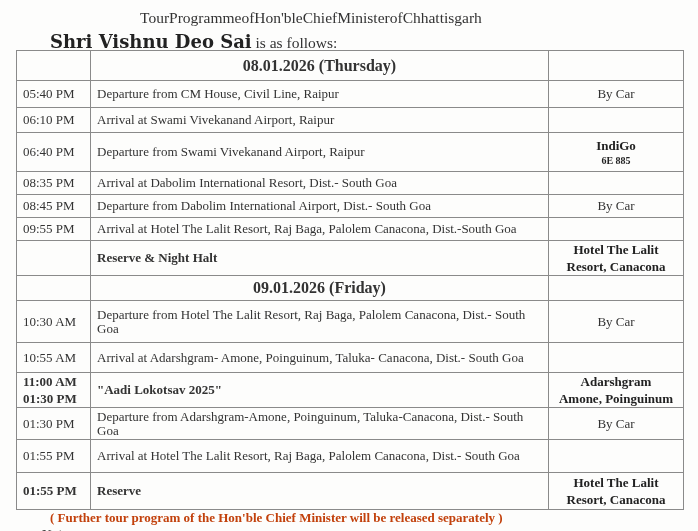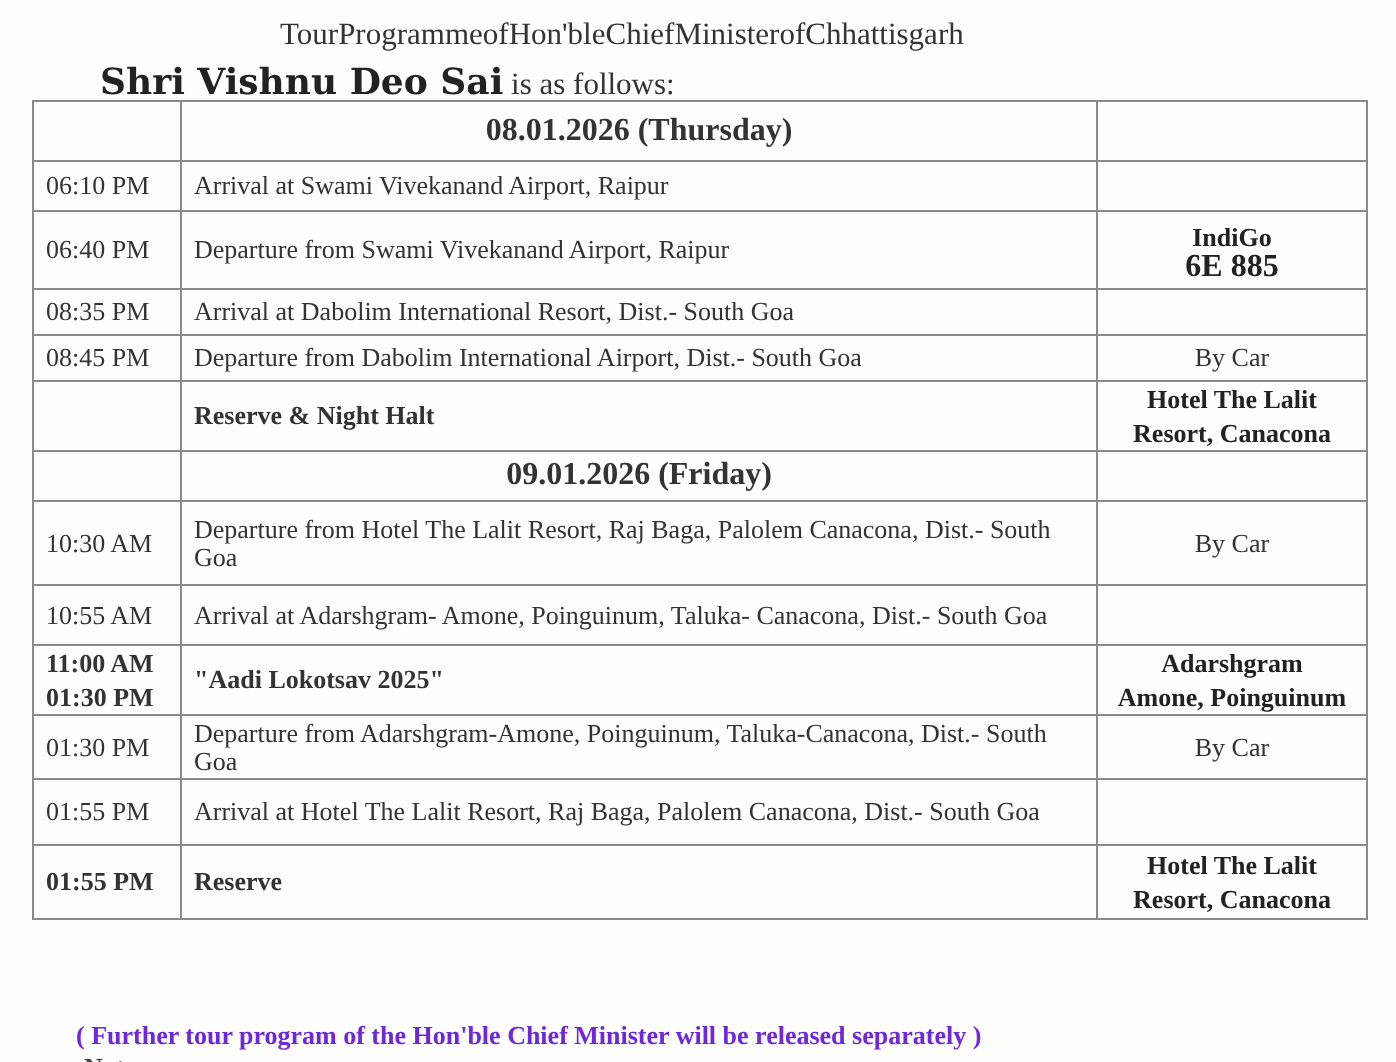--- a/index.html
+++ b/index.html
@@ -31,24 +31,24 @@
     color: #333; line-height: 14px;
   }
   col.c1 { width: 74px; }
   col.c2 { width: 458px; }
   col.c3 { width: 135px; }
   td.time { padding-left: 7px; white-space: nowrap; }
   td.center { text-align: center; }
   td.bold { font-weight: bold; color: #222; }
   td.date { text-align: center; font-weight: bold; font-size: 16px; color: #222; }
   .mode-b { font-weight: bold; color: #222; line-height: 17px; }
-  .mode-s { font-size: 16px; font-weight: bold; color: #222; }
+  .mode-s { font-size: 10px; font-weight: bold; color: #222; }
   .footer {
-    position: absolute; left: 38px; top: 510px;
-    font-weight: bold; font-size: 13px; color: #6d28d9;
+    position: absolute; left: 50px; top: 510px;
+    font-weight: bold; font-size: 13px; color: #c2410c;
   }
   .note-frag {
     position: absolute; left: 42px; top: 526px; height: 5px; width: 26px; overflow: hidden;
     font-weight: bold; font-size: 13px; color: #444;
   }
 </style>
 </head>
 <body>
 
 <div class="heading1">
@@ -69,20 +69,25 @@
       <col class="c2">
       <col class="c3">
     </colgroup>
   <tbody>
 
     <tr style="height:30px">
       <td></td>
       <td class="date">08.01.2026 (Thursday)</td>
       <td></td>
     </tr>
+    <tr style="height:27px">
+      <td class="time">05:40 PM</td>
+      <td>Departure from CM House, Civil Line, Raipur</td>
+      <td class="center">By Car</td>
+    </tr>
     <tr style="height:25px">
       <td class="time">06:10 PM</td>
       <td>Arrival at Swami Vivekanand Airport, Raipur</td>
       <td class="center"></td>
     </tr>
     <tr style="height:39px">
       <td class="time">06:40 PM</td>
       <td>Departure from Swami Vivekanand Airport, Raipur</td>
       <td class="center">
         <div class="mode-b">IndiGo</div>
@@ -91,20 +96,25 @@
     </tr>
     <tr style="height:23px">
       <td class="time">08:35 PM</td>
       <td>Arrival at Dabolim International Resort,  Dist.- South Goa</td>
       <td class="center"></td>
     </tr>
     <tr style="height:23px">
       <td class="time">08:45 PM</td>
       <td>Departure from Dabolim International Airport, Dist.- South Goa</td>
       <td class="center">By Car</td>
+    </tr>
+    <tr style="height:23px">
+      <td class="time">09:55 PM</td>
+      <td>Arrival at Hotel The Lalit Resort, Raj Baga, Palolem Canacona, Dist.-South Goa</td>
+      <td class="center"></td>
     </tr>
     <tr style="height:33px">
       <td class="time"></td>
       <td class="bold">Reserve &amp; Night Halt</td>
       <td class="center">
         <div class="mode-b">Hotel The Lalit</div>
         <div class="mode-b">Resort, Canacona</div>
       </td>
     </tr>
 

